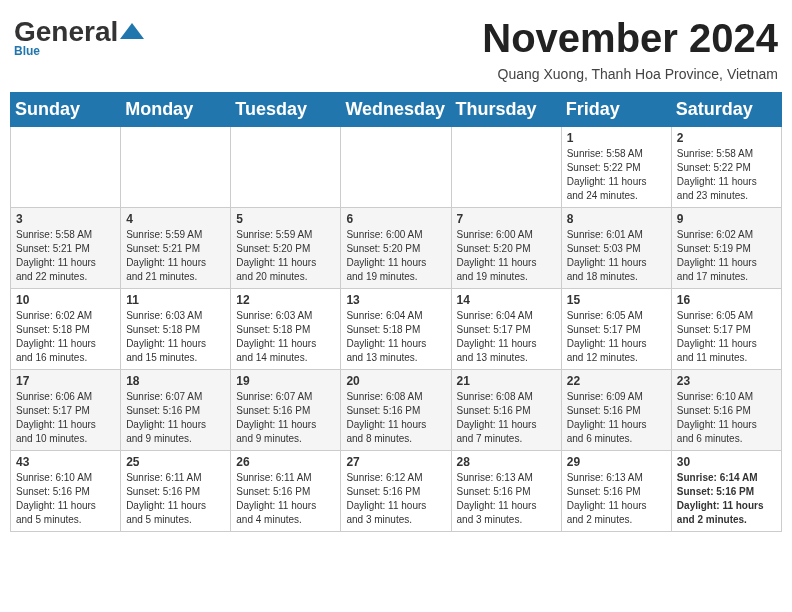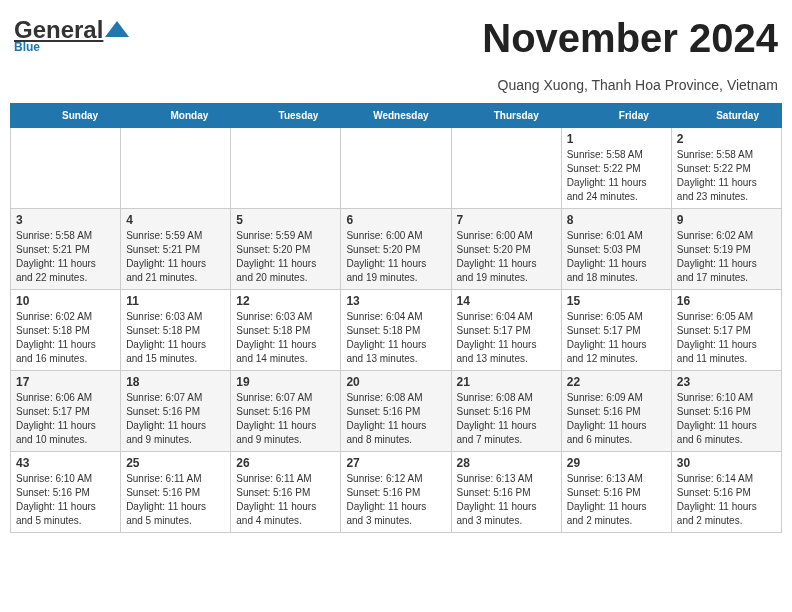--- a/index.html
+++ b/index.html
@@ -30,34 +30,34 @@
       text-align: right;
     }
     .month-title {
       font-size: 40px;
       font-weight: bold;
       color: #222;
     }
     .location-subtitle {
       font-size: 14px;
       color: #444;
-      margin-top: 16px;
+      margin-top: 5px;
     }
     .calendar-table {
       width: 100%;
       border-collapse: collapse;
       table-layout: fixed;
     }
     .calendar-table th {
       background-color: #2176ae;
       color: #fff;
-      font-size: 10px;
+      font-size: 18px;
       font-weight: bold;
-      padding: 6px 22px;
-      text-align: right;
+      padding: 6px 4px;
+      text-align: left;
       border: 1px solid #2176ae;
     }
     .calendar-table td {
       vertical-align: top;
       border: 1px solid #ccc;
       padding: 4px 5px;
       font-size: 10.5px;
       color: #333;
       height: 80px;
       background: #fff;
@@ -81,21 +81,21 @@
     }
   </style>
 </head>
 <body>
 
 <div class="header">
   <div class="logo">
     <div class="logo-row">
       <div>
         <div style="display:flex;align-items:center;">
-          <span style="font-size:24px;font-weight:bold;color:#333;text-decoration:underline;">General</span>
+          <span style="font-size:28px;font-weight:bold;color:#333;">General</span>
           <svg width="28" height="22" viewBox="0 0 28 22">
             <polygon points="14,2 26,18 2,18" fill="#2176ae"></polygon>
           </svg>
         </div>
         <div style="font-size:12px;font-weight:bold;color:#2176ae;margin-top:-4px;">Blue</div>
       </div>
     </div>
   </div>
   <div class="title-block">
     <div class="month-title">November 2024</div>
@@ -328,20 +328,20 @@
         </td>
         <td>
           <span class="day-number">29</span>
           <div class="day-info" style="white-space: pre-line;">Sunrise: 6:13 AM
 Sunset: 5:16 PM
 Daylight: 11 hours
 and 2 minutes.</div>
         </td>
         <td>
           <span class="day-number">30</span>
-          <div class="day-info" style="white-space: pre-line;">Sunrise: 6:14 AM
+          <div class="day-info" style="white-space: pre-line; font-weight: bold;">Sunrise: 6:14 AM
 Sunset: 5:16 PM
 Daylight: 11 hours
 and 2 minutes.</div>
         </td>
       </tr>
     </tbody>
 </table>
 
 </body></html>

